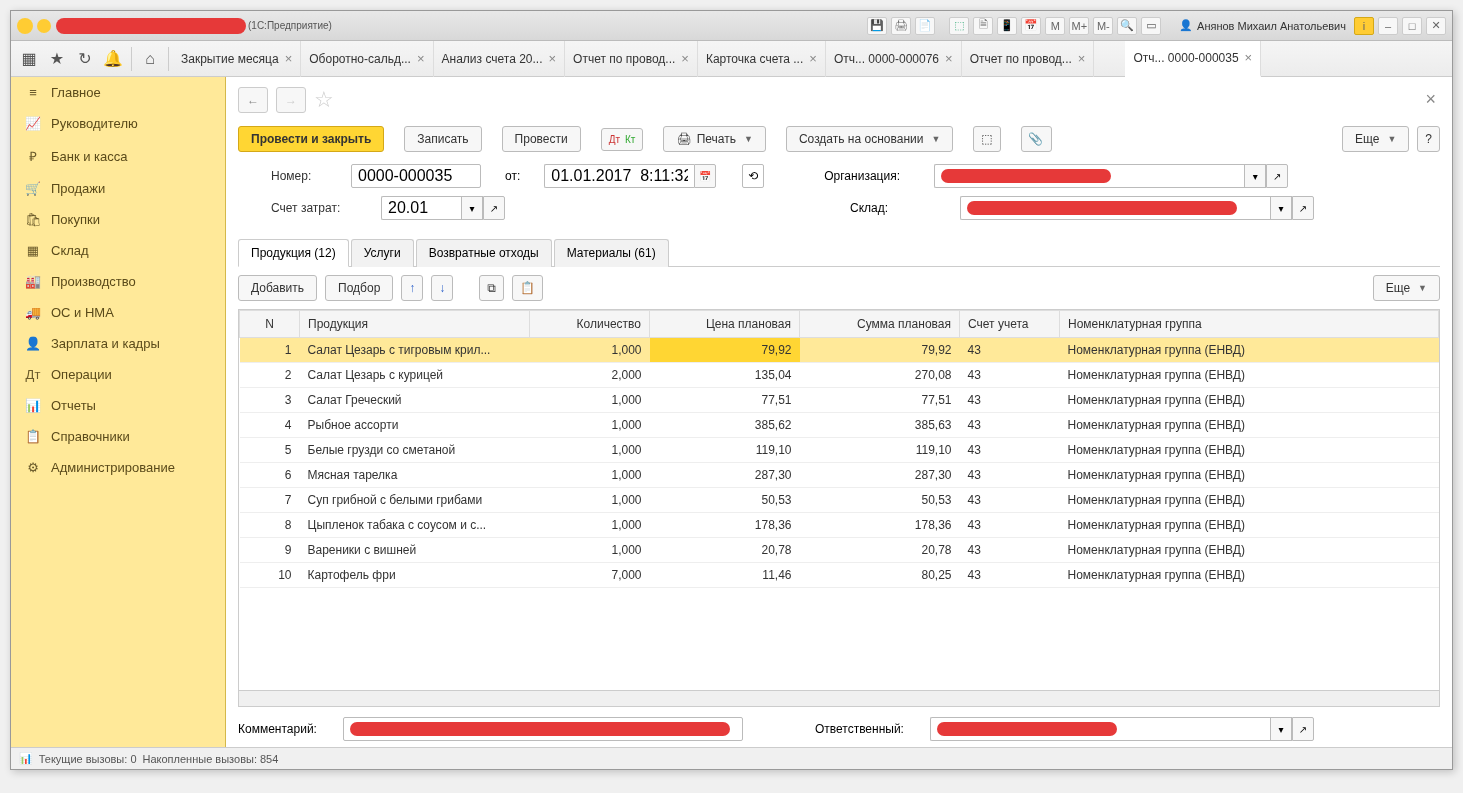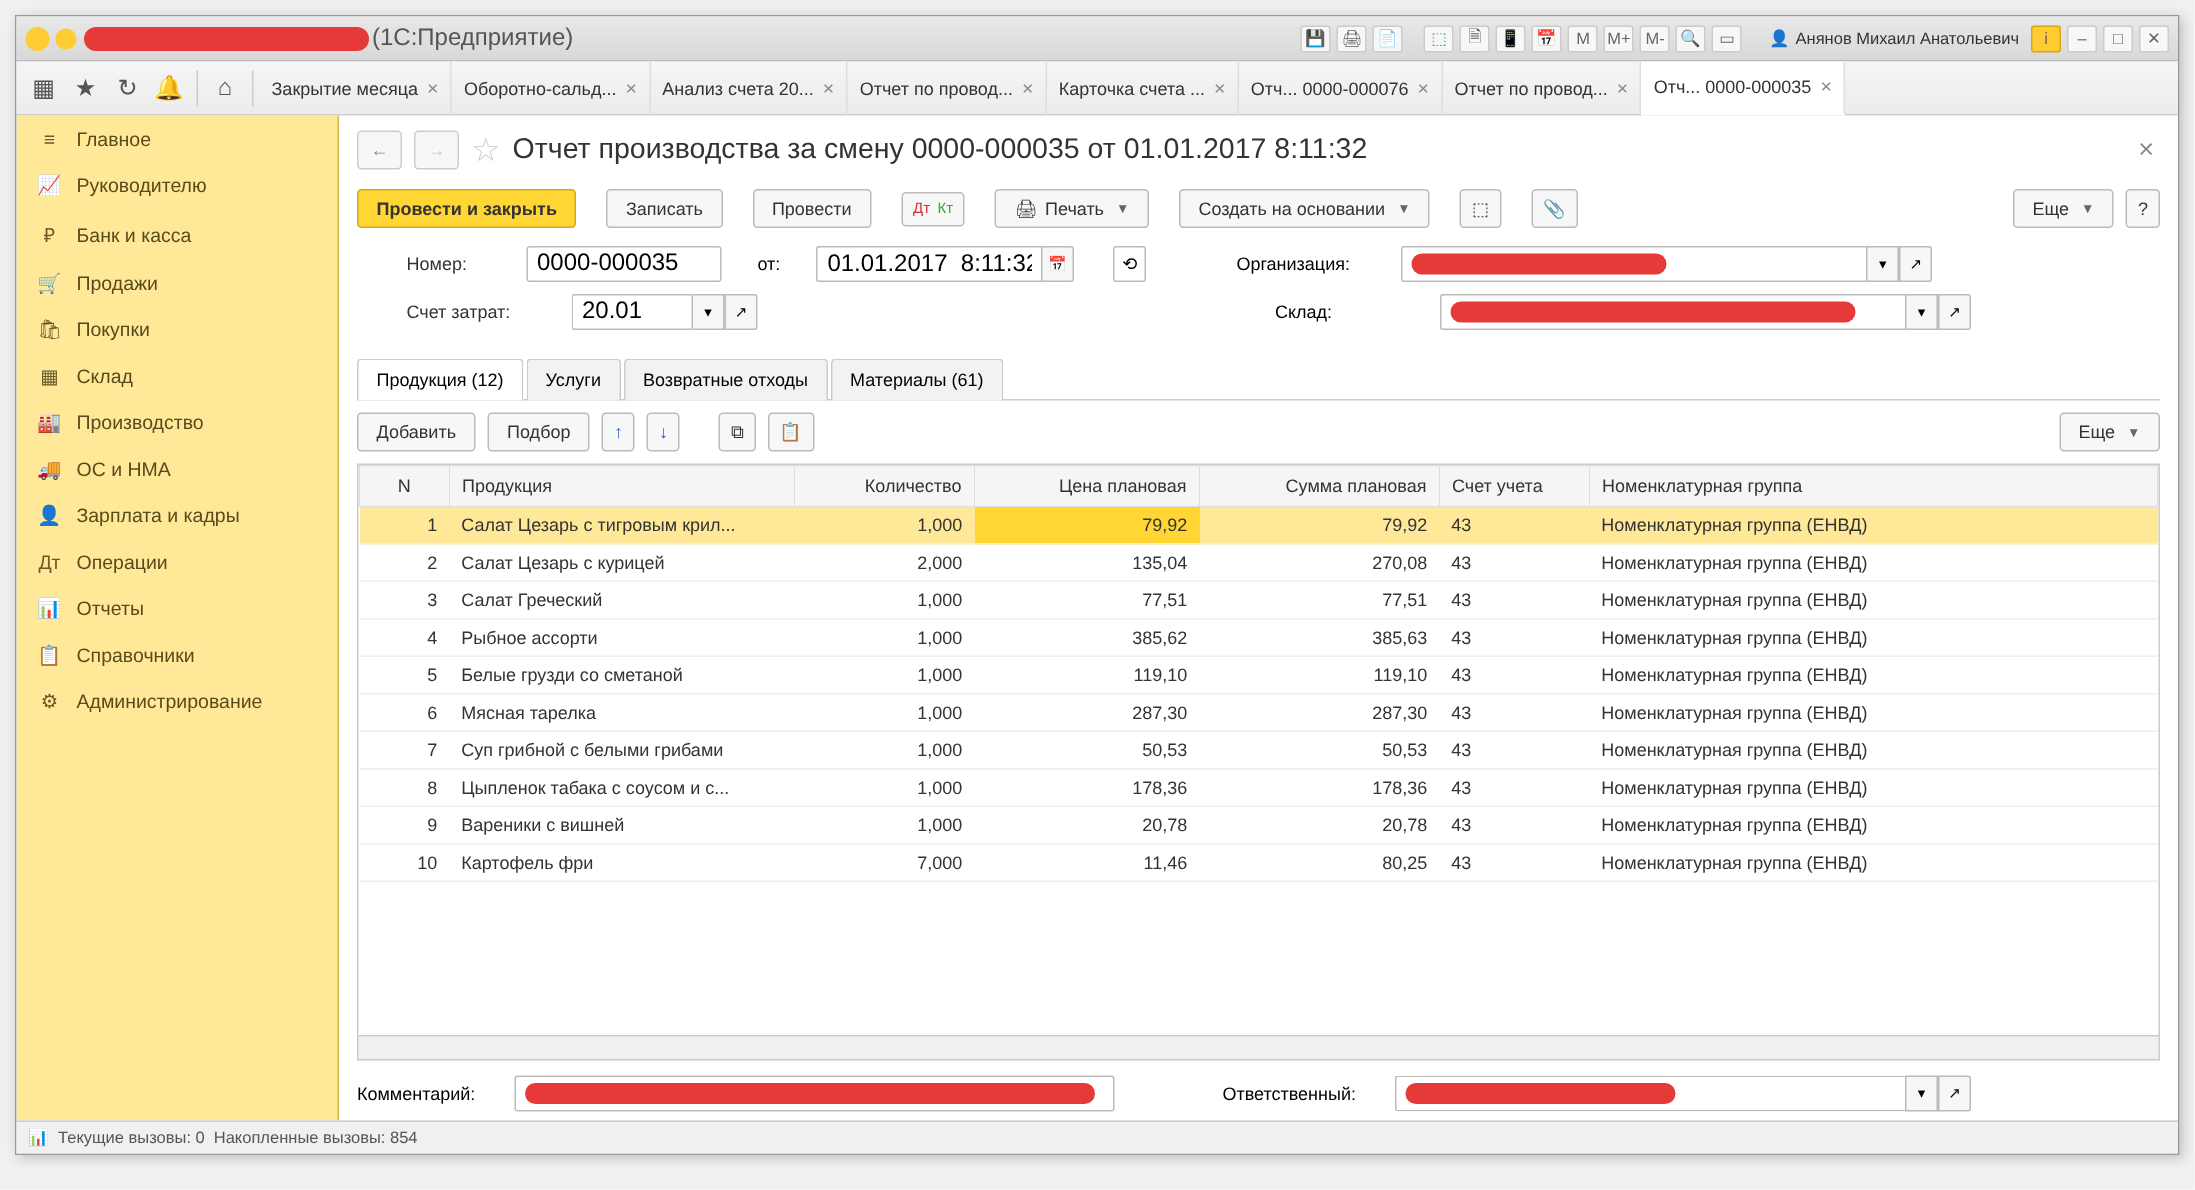--- a/index.html
+++ b/index.html
@@ -2,30 +2,30 @@
 <html><head>
 <meta charset="utf-8">
 <style>
 * { box-sizing: border-box; margin: 0; padding: 0; font-family: Arial, sans-serif; }
 body { background: #f0f0f0; padding: 10px; font-size: 12px; }
 .window { background: #fff; border: 1px solid #999; box-shadow: 2px 2px 8px rgba(0,0,0,0.2); width: 100%; height: 760px; display: flex; flex-direction: column; }
 .titlebar { background: linear-gradient(#e8e8e8,#d8d8d8); height: 30px; display: flex; align-items: center; padding: 0 6px; border-bottom: 1px solid #bbb; }
 .tb-icon { width:16px; height:16px; background:#fc3; border-radius:8px; margin-right:4px; display:inline-block; }
 .tb-down { width:14px; height:14px; background:#fc3; border-radius:7px; margin-right:5px; }
 .red-pill { background:#e63939; border-radius:9px; height:16px; }
-.title-app { color:#555; font-size:16px; margin-left:2px; }
+.title-app { color:#555; font-size:10px; margin-left:2px; }
 .tb-right { margin-left:auto; display:flex; gap:4px; align-items:center; }
 .tb-btn { width:20px; height:18px; border:1px solid #ccc; background:#f7f7f7; border-radius:2px; display:flex; align-items:center; justify-content:center; color:#666; font-size:11px; cursor:pointer; }
 .tb-user { display:flex; align-items:center; gap:4px; font-size:11px; color:#333; padding:0 4px; }
 .mainrow { display:flex; flex:1; overflow:hidden; }
 .tabsbar { background: linear-gradient(#f5f5f5,#ececec); height: 36px; display:flex; align-items:center; border-bottom:1px solid #ccc; padding-left:4px; }
 .tabsbar .quick { width:28px; height:28px; display:flex; align-items:center; justify-content:center; color:#555; font-size:16px; cursor:pointer; }
 .tabsbar .divider { width:1px; height:24px; background:#ccc; margin:0 4px; }
 .tab { display:flex; align-items:center; padding:0 8px; height:36px; border-right:1px solid #ddd; font-size:12px; color:#333; cursor:pointer; gap:6px; }
-.tab.active { background:#fff; border-bottom:2px solid #fff; font-weight:400; }
+.tab.active { background:#fff; border-bottom:2px solid #fff; font-weight:400;margin-left:31px; }
 .tab .x { color:#888; font-size:13px; cursor:pointer; }
 .sidebar { width:215px; background:#ffe999; border-right:1px solid #d4b84a; overflow-y:auto; }
 .sb-item { display:flex; align-items:center; gap:10px; padding:8px 14px; color:#5a4a1a; font-size:13px; cursor:pointer; }
 .sb-icon { width:16px; text-align:center; font-size:13px; color:#6a5a2a; }
 .content { flex:1; background:#fff; display:flex; flex-direction:column; overflow:hidden; padding:0; }
 .doc-head { display:flex; align-items:center; padding:8px 12px; gap:8px; }
 .navbtn { width:30px; height:26px; border:1px solid #ccc; background:#f7f7f7; border-radius:3px; display:flex; align-items:center; justify-content:center; color:#888; cursor:pointer; }
 .star { font-size:22px; color:#ccc; cursor:pointer; }
 .doc-title { font-size:19px; color:#333; }
 .doc-close { margin-left:auto; color:#888; font-size:18px; cursor:pointer; padding:4px; }
@@ -195,21 +195,20 @@
             <span>Администрирование</span>
           </div>
         </div>
     </div>
 
     <div class="content">
       <div class="doc-head">
         <div class="navbtn">←</div>
         <div class="navbtn" style="color:#ccc">→</div>
         <span class="star">☆</span>
-        <span class="doc-title">Отчет производства за смену 0000-000035 от 01.01.2017 8:11:32</span>
         <span class="doc-close">×</span>
       </div>
 
       <div class="toolbar">
         <button class="btn primary">Провести и закрыть</button>
         <button class="btn">Записать</button>
         <button class="btn">Провести</button>
         <button class="btn icon-only">
             <span style="color:#c33;font-size:10px">Дт</span>
             <span style="color:#3a3;font-size:10px">Кт</span>

